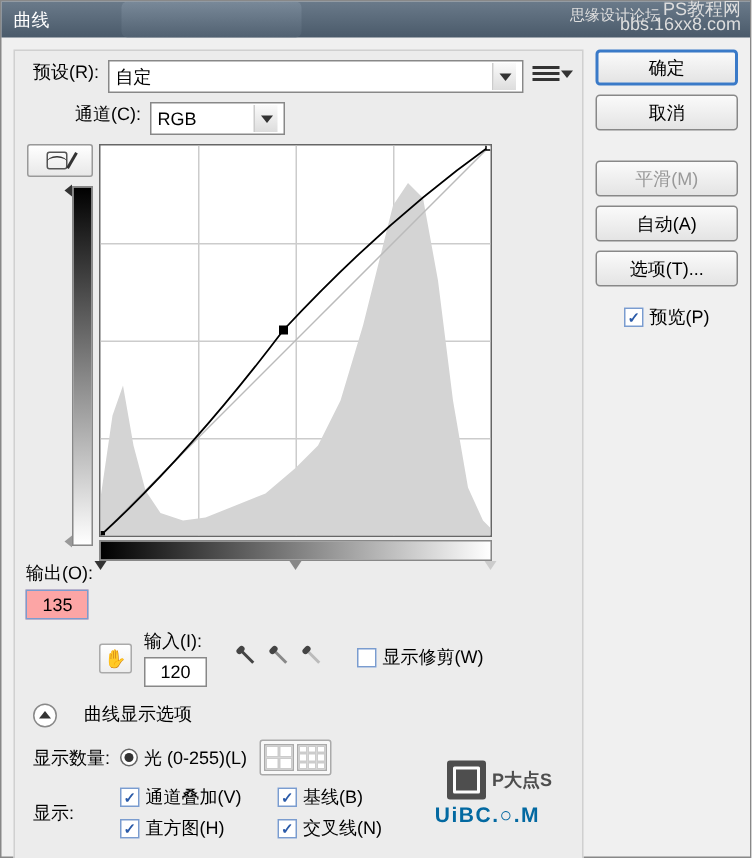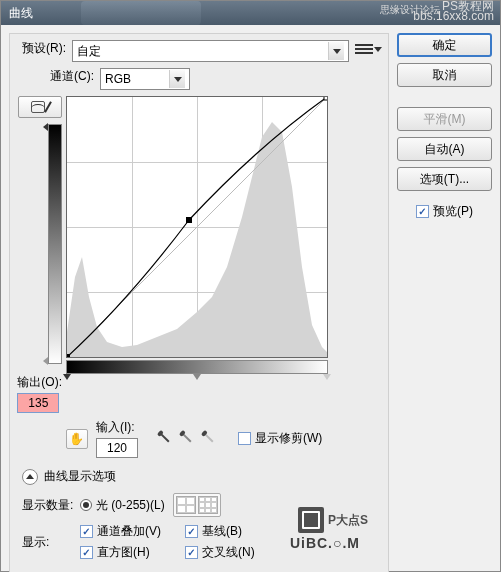--- a/index.html
+++ b/index.html
@@ -51,42 +51,42 @@
 .num-input { width: 42px; height: 20px; border: 1px solid #7a9ccf; background: #fca5a5; text-align: center; }
 .num-input.plain { background: #fff; border: 1px solid #888; }
 .input-row { display: flex; align-items: center; gap: 8px; margin-top: 6px; margin-left: 50px; }
 .hand-icon { width: 22px; height: 20px; border: 1px solid #aaa; border-radius: 2px; display: flex; align-items: center; justify-content: center; background: linear-gradient(#fff,#eee); }
 .eyedroppers { display: flex; gap: 6px; }
 .eyedrop { width: 16px; height: 16px; transform: rotate(-45deg); position: relative; }
 .eyedrop::before { content: ""; position: absolute; width: 2px; height: 12px; background: #444; left: 7px; }
 .eyedrop::after { content: ""; position: absolute; width: 6px; height: 4px; background: #444; left: 5px; top: -2px; border-radius: 2px; }
 .eyedrop.gray::before { background: #888; }
 .eyedrop.white::before { background: #bbb; }
-.section-hdr { display: flex; align-items: center; gap: 6px; margin: 10px 0 8px 6px; }
+.section-hdr { display: flex; align-items: center; gap: 18px; margin: 10px 0 8px 6px; }
 .expand-btn { width: 16px; height: 16px; border: 1px solid #888; border-radius: 50%; background: #fff; display: flex; align-items: center; justify-content: center; cursor: pointer; }
 .chev-up { width: 0; height: 0; border-left: 4px solid transparent; border-right: 4px solid transparent; border-bottom: 5px solid #333; }
 .opts { padding-left: 6px; }
 .opt-row { display: flex; align-items: center; gap: 0; margin-bottom: 6px; }
 .opt-label { width: 58px; text-align: left; }
 .radio-grp { display: flex; flex-direction: column; gap: 4px; }
 .radio-item, .check-item { display: flex; align-items: center; gap: 4px; }
 .grid-btns { display: flex; gap: 2px; border: 1px solid #aaa; padding: 2px; background: #f8f8f8; border-radius: 2px; margin-left: 8px; }
 .grid-btn { width: 20px; height: 18px; border: 1px solid #aaa; background: #fff; display: grid; grid-template-columns: 1fr 1fr; grid-template-rows: 1fr 1fr; }
 .grid-btn.big { grid-template-columns: 1fr 1fr 1fr; grid-template-rows: 1fr 1fr 1fr; }
 .grid-btn div { border: 0.5px solid #ccc; }
 .check-cols { display: flex; gap: 24px; }
 .check-col { display: flex; flex-direction: column; gap: 4px; }
 .checkbox { width: 13px; height: 13px; border: 1px solid #7a9ccf; background: #fff; display: inline-flex; align-items: center; justify-content: center; flex-shrink: 0; }
 .checkbox.checked::after { content: "✓"; font-size: 10px; color: #2a5aa8; font-weight: bold; }
 .radio { width: 12px; height: 12px; border: 1px solid #666; border-radius: 50%; background: #fff; display: inline-flex; align-items: center; justify-content: center; flex-shrink: 0; }
 .radio.checked::after { content: ""; width: 6px; height: 6px; background: #333; border-radius: 50%; }
 .watermark-logo { position: absolute; right: 20px; bottom: 40px; display: flex; align-items: center; gap: 4px; font-size: 20px; font-weight: bold; color: #333; opacity: 0.85; padding-left: 28px; }
 .watermark-logo .logo-icon { width: 26px; height: 26px; background: #333; position: relative; border-radius: 2px; }
 .watermark-logo .logo-icon::after { content: ""; position: absolute; inset: 4px; border: 2px solid #fff; border-radius: 1px; }
-.watermark-url { position: absolute; right: 28px; bottom: 22px; font-size: 14px; font-weight: bold; color: #404040; letter-spacing: 1px; }
+.watermark-url { position: absolute; right: 28px; bottom: 22px; font-size: 14px; font-weight: bold; color: #0369a1; letter-spacing: 1px; }
 </style>
 </head>
 <body>
 
 <div class="dialog">
   <div class="titlebar">
     <span>曲线</span>
     <div class="titlebar-left"></div>
     <span class="titlebar-watermark2">思缘设计论坛</span>
     <div class="titlebar-watermark">

